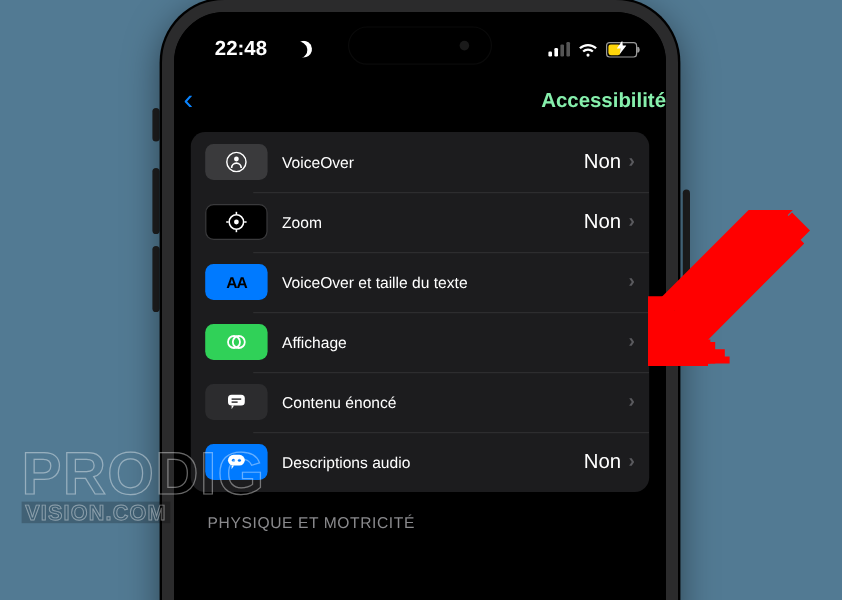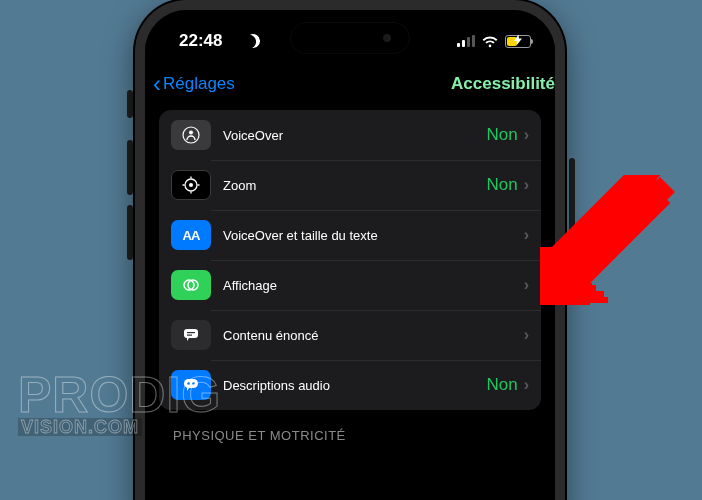--- a/index.html
+++ b/index.html
@@ -110,32 +110,32 @@
     display:flex; align-items:center;
     padding: 10px 12px;
     min-height:46px;
     position:relative;
   }
   .row + .row::before{
     content:""; position:absolute; left:52px; right:0; top:0;
     height:1px; background:#2d2d2f;
   }
   .row-icon{
-    width:40px; height:30px; border-radius:7px;
+    width:52px; height:30px; border-radius:7px;
     display:flex; align-items:center; justify-content:center;
     margin-right:12px; flex:none;
-    color:#ffffff; font-size:16px;
+    color:#000000; font-size:16px;
   }
   .ic-grey{ background:#3a3a3c; }
   .ic-black{ background:#000; border:1px solid #3a3a3c;}
   .ic-blue{ background:#007aff; }
   .ic-green{ background:#30d158; }
   .ic-dark{ background:#2c2c2e; }
   .row-label{ flex:1; font-size:13px; color:#fff; }
-  .row-value{ color:#22c55e; font-size:17px; margin-right:6px;}
+  .row-value{ color:#ffffff; font-size:17px; margin-right:6px;}
   .chev{ color:#5a5a5e; font-size:16px; font-weight:600;}
 
   .watermark{
     position:absolute; left:18px; bottom:64px;
     color:rgba(255,255,255,0.4);
     font-family: Arial, sans-serif;
     line-height:0.9;
     pointer-events:none;
   }
   .watermark .l1{ font-size:50px; font-weight:800; letter-spacing:1px; -webkit-text-stroke:1px rgba(255,255,255,0.4); color:transparent;margin-top:44px;}
@@ -189,21 +189,20 @@
       </div>
     </div>
 
     <div class="notch">
         <span class="dot"></span>
       </div>
 
     <div class="nav-bar">
       <div class="back">
         <span class="back-chevron">‹</span>
-        <span>Réglages</span>
       </div>
       <div class="nav-title">Accessibilité</div>
     </div>
 
     <div class="content">
 
       <div class="group">
 
         <div class="row">
           <div class="row-icon ic-grey">

